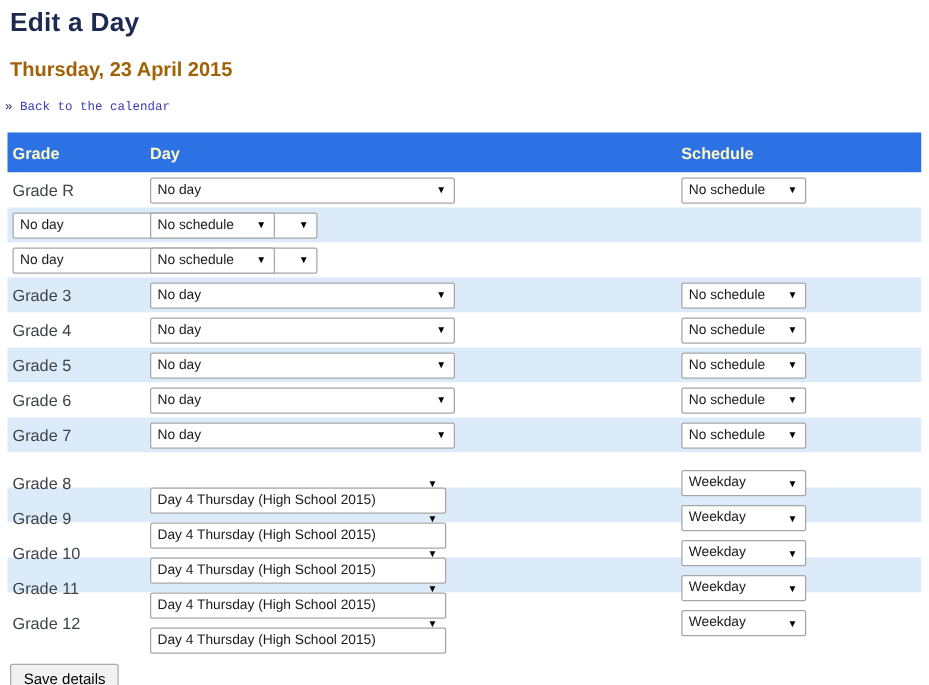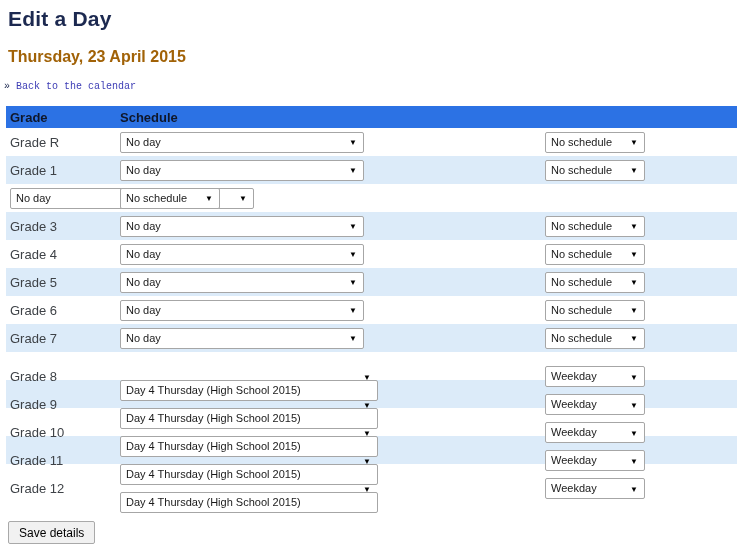--- a/index.html
+++ b/index.html
@@ -13,22 +13,22 @@
   }
   .date-heading {
     margin: 17px 8px 0; font-size: 16px; font-weight: bold; color: #a16207;
   }
   .back-line { margin: 15px 4px 0; font-size: 10px; color: #1c2950; font-family: Liberation Mono, monospace; }
   .back-line a { color: #3d3db5; text-decoration: none; cursor: pointer; }
 
   .grid-table { margin: 14px 6px 0; width: 731px; font-size: 13px; }
   .thead {
     display: grid; grid-template-columns: 110px 425px 1fr;
-    background: #2c72e4; color: #0f172a; font-weight: bold;
-    height: 22px; align-items: center;
+    background: #2c72e4; color: #fef9c3; font-weight: bold;
+    height: 32px; align-items: center;
   }
   .thead .cell { padding-left: 4px; }
   .row {
     display: grid; grid-template-columns: 110px 425px 1fr;
     height: 28px; align-items: center; background: #ffffff;
   }
   .row.alt { background: #dcebf9; }
   .row .cell { padding-left: 4px; }
   .grade-label { color: #3e4247; }
 
@@ -38,21 +38,21 @@
     transform: translateY(-50%); font-size: 8px; color: #000;
     pointer-events: none;
   }
   select {
     -webkit-appearance: none; -moz-appearance: none; appearance: none;
     background: #ffffff; border: 1px solid #a6a6a6; border-radius: 2px;
     height: 21px; font-family: "Liberation Sans", sans-serif; font-size: 11px;
     color: #1a1a1a; padding: 0 22px 1px 5px; outline: none;
   }
   select.day-select { width: 244px; }
-  .row.narrow select.day-select { width: 258px; margin-top: 28px; }
+  .row.narrow select.day-select { width: 237px; margin-top: 28px; }
   select.schedule-select { width: 100px; }
 
   .save-button {
     margin: 29px 0 0 8px; height: 23px; padding: 0 10px;
     font-family: "Liberation Sans", sans-serif; font-size: 12px; color: #000;
     background: #f1f1f1; border: 1px solid #a9a9a9; border-radius: 2px;
     cursor: pointer;
   }
 </style>
 </head>
@@ -65,31 +65,31 @@
 
   <div class="back-line">
     <span>»</span>
     <a>Back to the calendar</a>
   </div>
 
   <div class="grid-table">
 
     <div class="thead">
       <div class="cell">Grade</div>
+      <div class="cell">Day</div>
       <div class="cell">Schedule</div>
     </div>
 
     <div class="row">
       <div class="cell grade-label">Grade R</div>
       <div class="cell"><span class="sel"><select class="day-select"><option>No day</option></select></span></div>
       <div class="cell"><span class="sel"><select class="schedule-select"><option>No schedule</option></select></span></div>
     </div>
 
     <div class="row alt">
-      <div class="cell grade-label">Grade 1</div>
       <div class="cell"><span class="sel"><select class="day-select"><option>No day</option></select></span></div>
       <div class="cell"><span class="sel"><select class="schedule-select"><option>No schedule</option></select></span></div>
     </div>
 
     <div class="row">
       <div class="cell"><span class="sel"><select class="day-select"><option>No day</option></select></span></div>
       <div class="cell"><span class="sel"><select class="schedule-select"><option>No schedule</option></select></span></div>
     </div>
 
     <div class="row alt">

